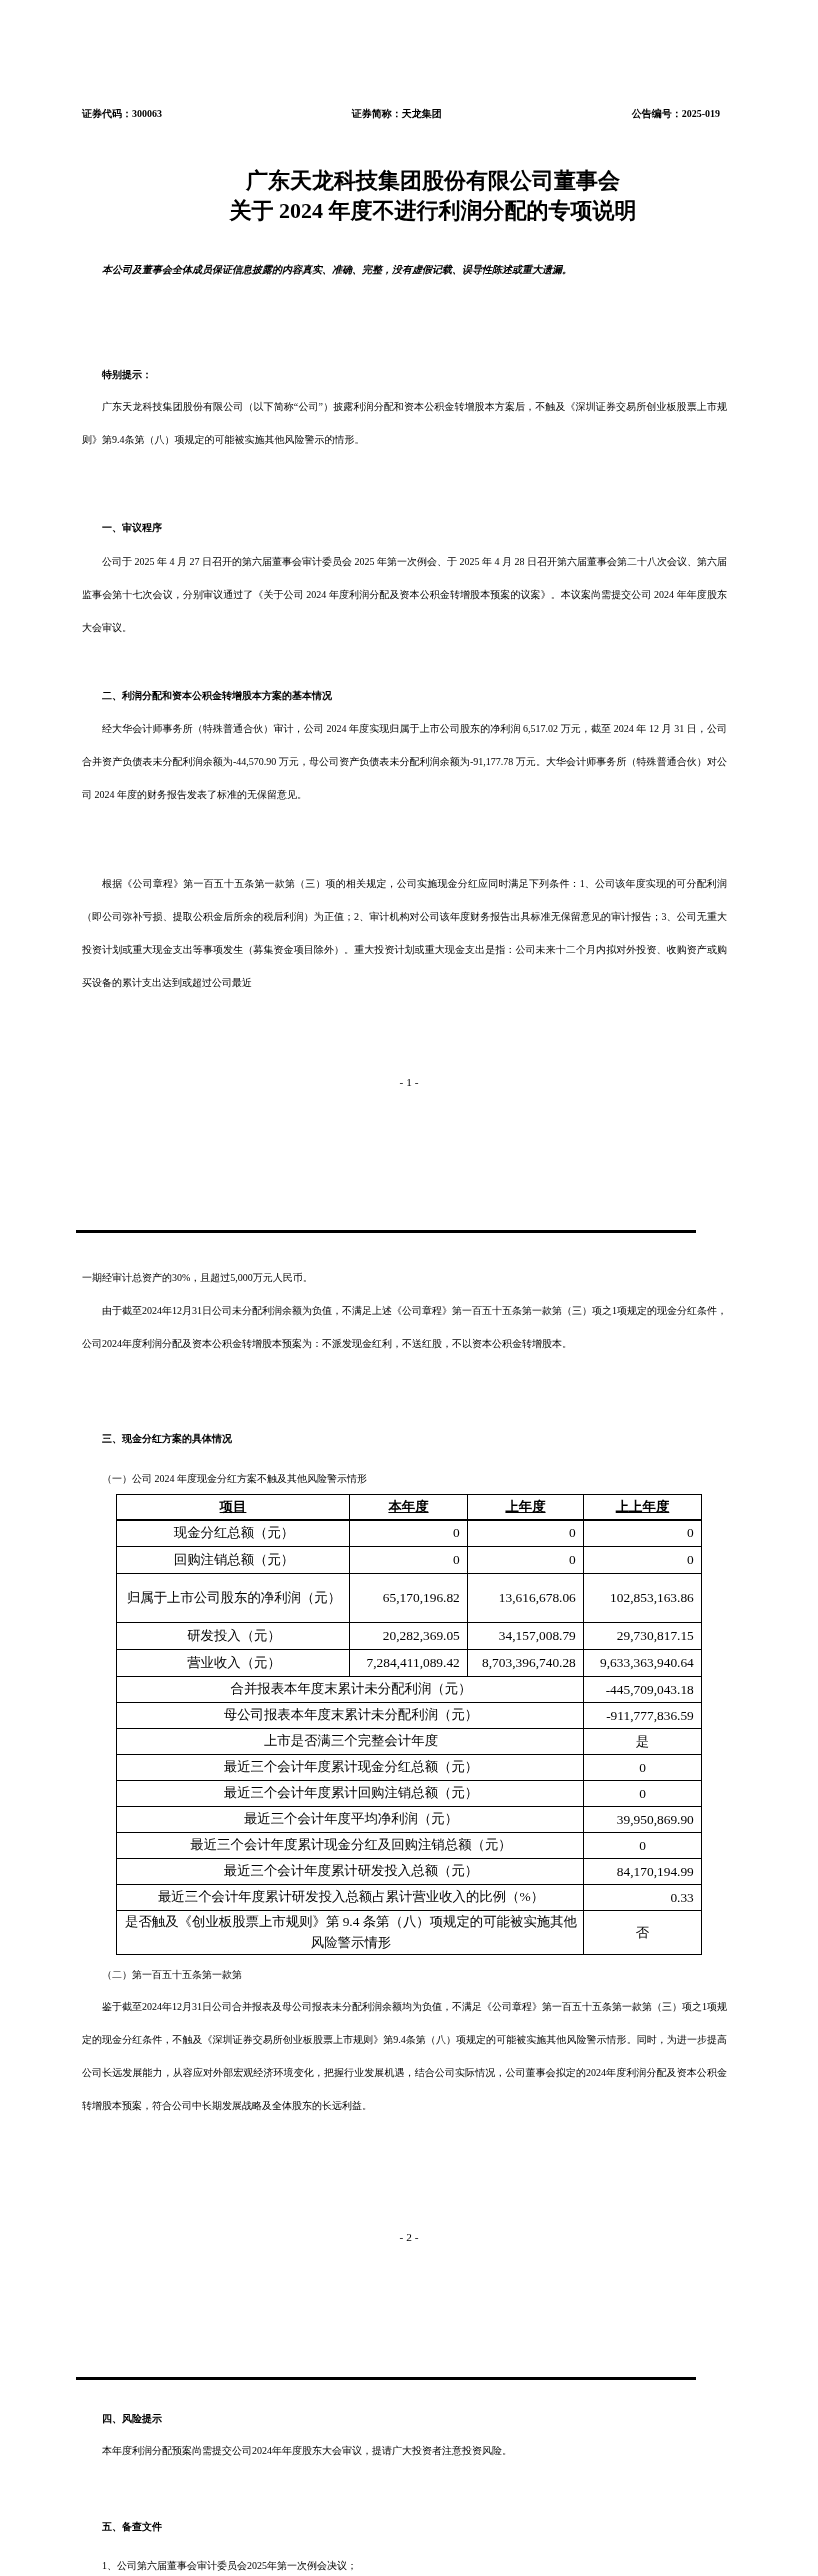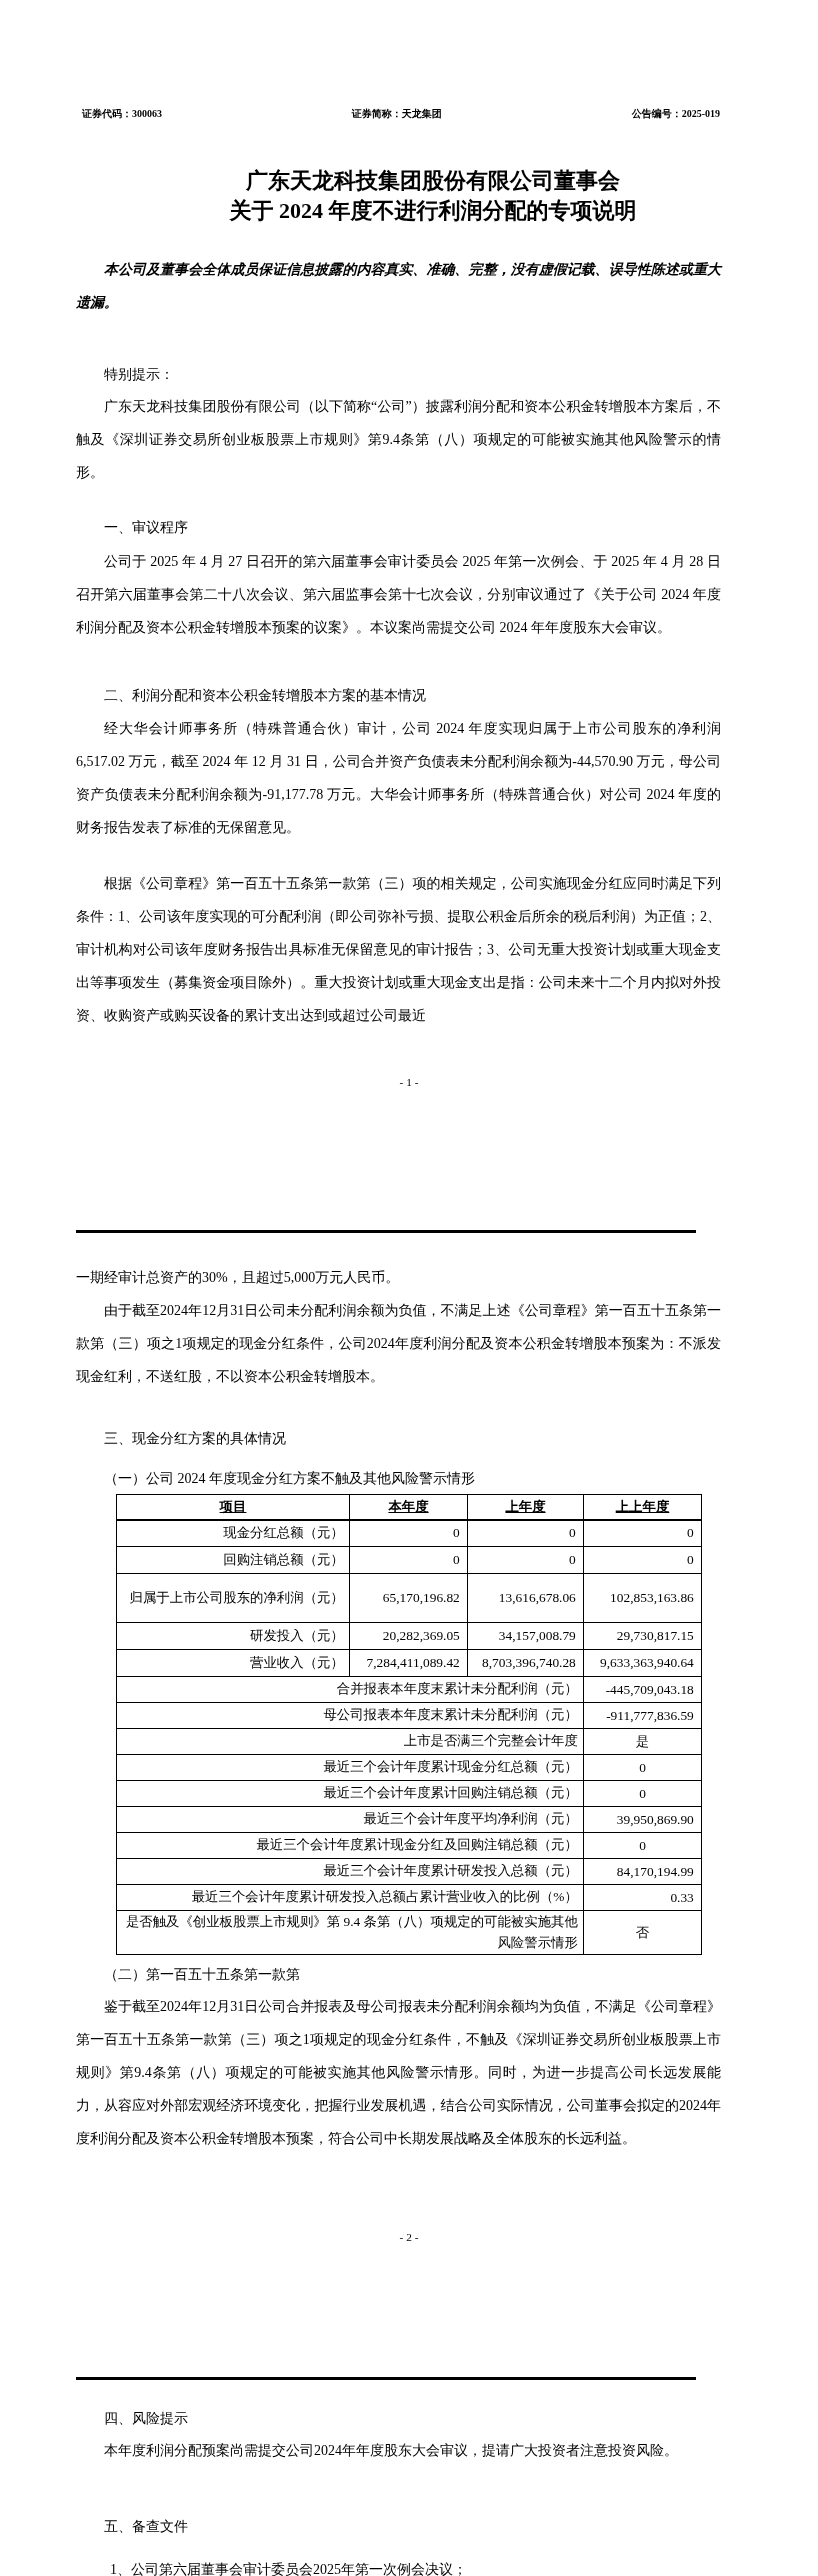--- a/index.html
+++ b/index.html
@@ -2,33 +2,33 @@
 <html style="font-size:8.2px"><head>
 <meta charset="utf-8">
 <style>
   html,body{margin:0;padding:0;background:#ffffff;}
   #canvas{position:relative;width:818px;height:3470px;background:#ffffff;
           font-family:"Liberation Serif","DejaVu Serif",serif;color:#000;}
   .abs{position:absolute;margin:0;}
   .dochead{left:82px;width:638px;display:flex;justify-content:space-between;
            font-size:10px;font-weight:bold;}
   .title{left:0;width:818px;text-align:center;font-size:22px;font-weight:bold;line-height:25px;padding-left:24px;}
-  .para{left:76px;width:645px;font-size:14px;line-height:33px;text-align:justify;
+  .para{left:82px;width:645px;font-size:10px;line-height:33px;text-align:justify;
         text-indent:2em;}
   .noind{text-indent:0;}
-  .b{font-weight:normal;}
+  .b{font-weight:bold;}
   .ital{font-style:italic;font-weight:bold;}
   .pagesep{left:76px;width:620px;height:3.1px;background:#000;}
   .pagefoot{left:0;width:818px;text-align:center;font-size:11.3px;}
   table.div-table{border-collapse:collapse;table-layout:fixed;width:586px;
                   font-size:13.4px;}
   table.div-table td{border:1px solid #000;overflow:hidden;}
   table.div-table tr.hdr td{border-bottom:2.1px solid #000;text-align:center;font-weight:bold;}
   table.div-table{border:1.5px solid #000;}
-  td.lbl{text-align:right;padding:1px 5.2px 1px 7.2px;line-height:20.6px;}
+  td.lbl{text-align:center;padding:1px 5.2px 1px 7.2px;line-height:20.6px;}
   td.val{text-align:right;padding:1px 7.2px 1px 3.1px;}
   td.c{text-align:center;padding:1px 3.1px;}
   tr.h-hdr{height:25px;text-decoration:underline;} tr.h-std{height:27px;} tr.h-tall{height:49px;}
   tr.h-m{height:26px;margin-top:34px;} tr.h-last{height:43px;}
 </style>
 </head>
 <body>
 
 <div id="canvas">
 

